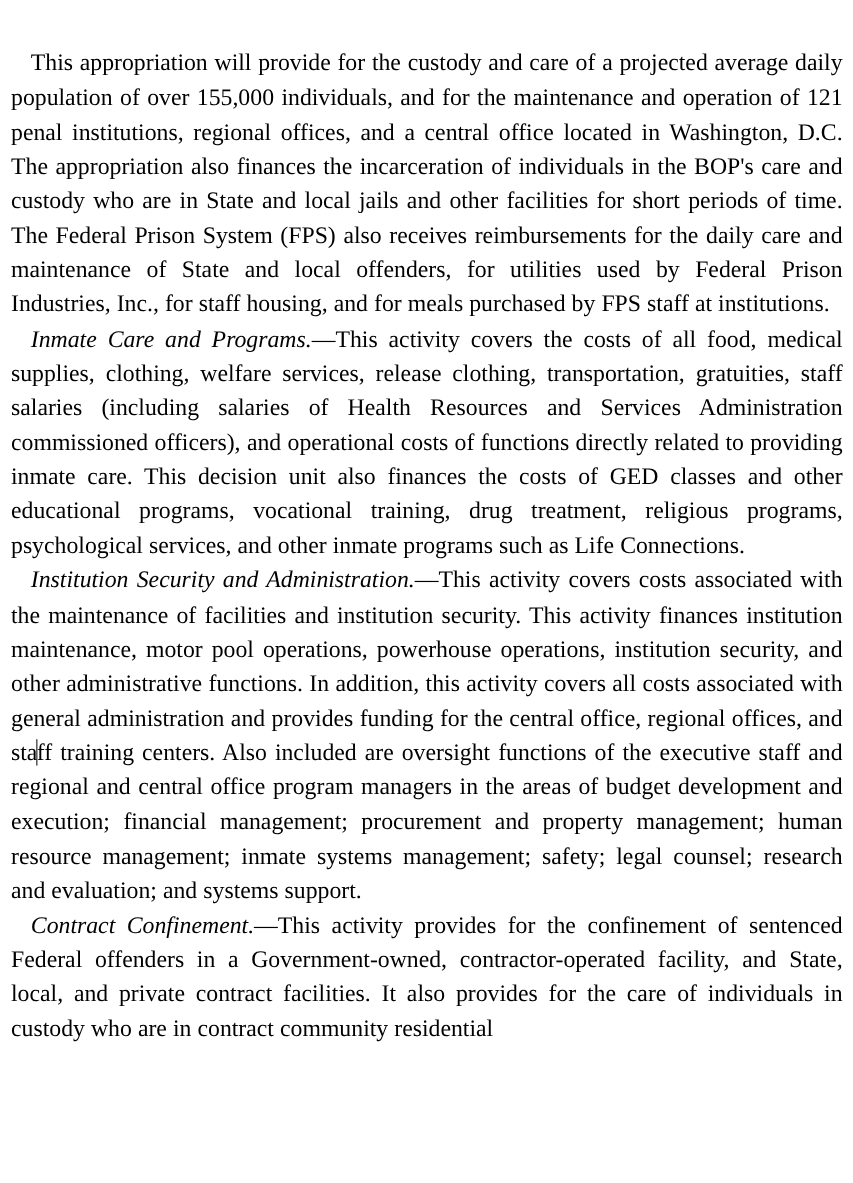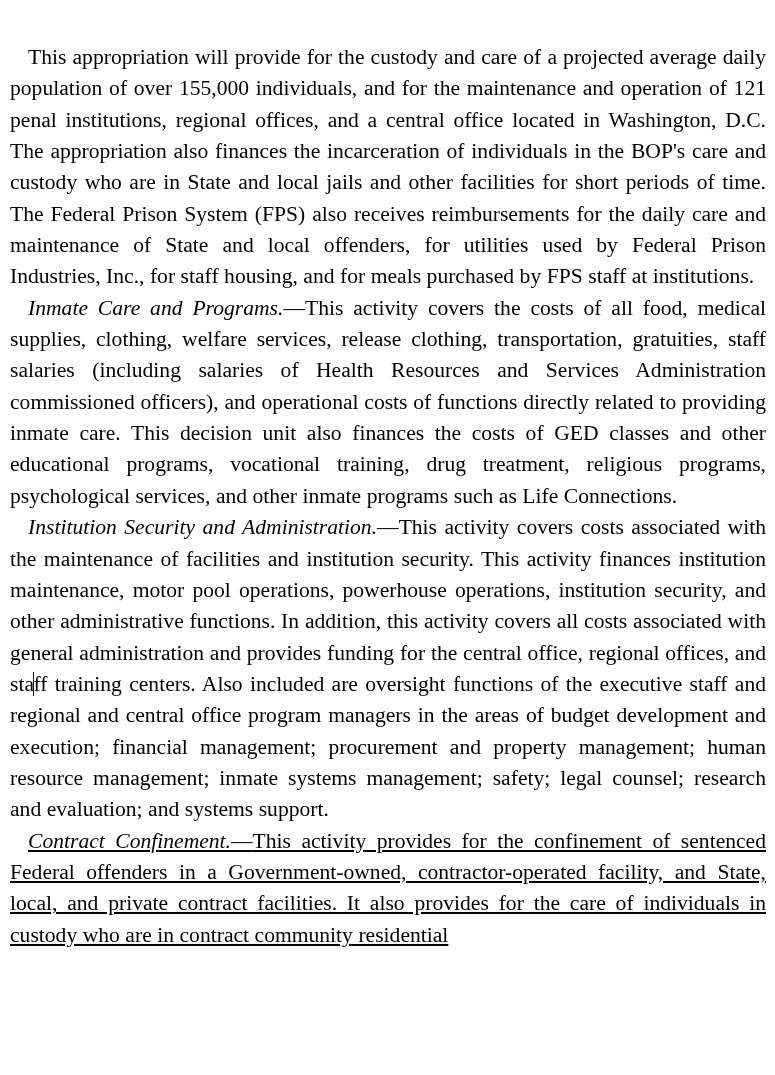--- a/index.html
+++ b/index.html
@@ -42,21 +42,20 @@
   p.para {
     margin: 0;
     padding: 0;
     text-indent: 18px;
     text-align: justify;
   }
 
   
   p.para:last-child {
     margin-bottom: 0;
-    text-decoration: underline;
   }
 
   .run-in-head {
     font-style: italic;
   }
 
   .emdash {
     font-style: normal;
   }
 

